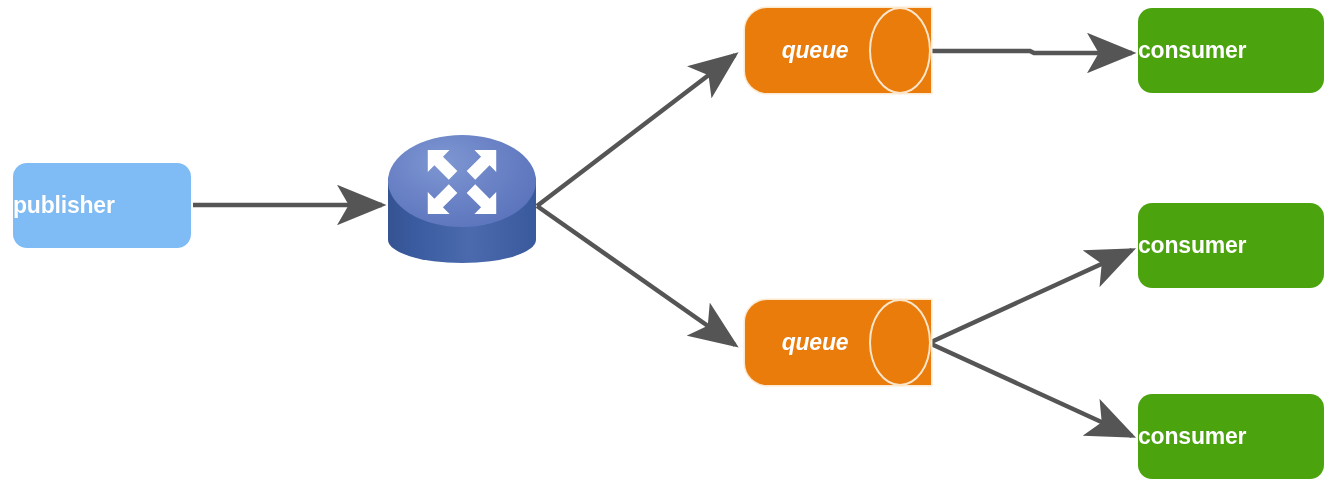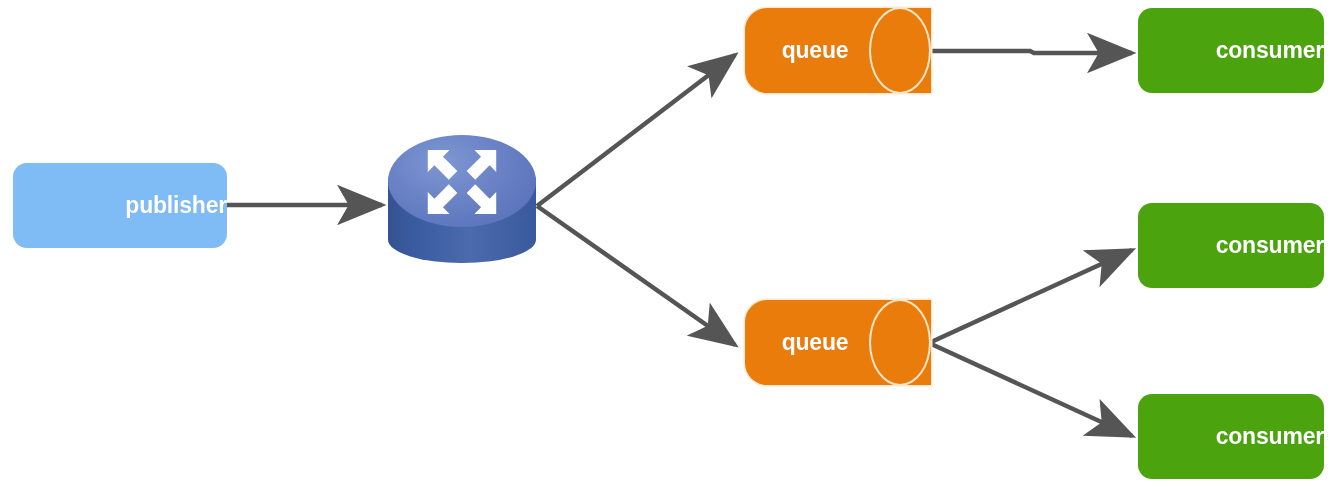--- a/index.html
+++ b/index.html
@@ -33,21 +33,21 @@
     white-space: nowrap;
     letter-spacing: -0.2px;
   }
 
   
   .box-node {
     position: absolute;
     border-radius: 14px;
     display: flex;
     align-items: center;
-    justify-content: flex-end;
+    justify-content: flex-start;
   }
   .box-node .node-label {
     font-size: 23px;
     text-shadow: 0 0 1px rgba(0,0,0,0.10);
   }
 
   
   .exchange-node {
     position: absolute;
   }
@@ -129,20 +129,21 @@
   }
   .queue-label {
     position: absolute;
     left: 0;
     top: 0;
     width: 100%;
     height: 100%;
     display: flex;
     align-items: center;
     justify-content: center;
+    font-style: italic;
   }
   .queue-label .node-label {
     font-size: 23px;
     margin-right: 46px;
     text-shadow: 0 0 1px rgba(0,0,0,0.12);
   }
 </style>
 </head>
 <body>
 
@@ -161,21 +162,21 @@
 
     <line x1="537" y1="206" x2="735" y2="345" stroke="#555555" stroke-width="4.5" marker-end="url(#arrowhead)"></line>
 
     <polyline points="928,51 1030,51 1034,53 1132,53" fill="none" stroke="#555555" stroke-width="4.5" marker-end="url(#arrowhead)"></polyline>
 
     <line x1="929" y1="343" x2="1132" y2="250" stroke="#555555" stroke-width="4.5" marker-end="url(#arrowhead)"></line>
 
     <line x1="929" y1="343" x2="1132" y2="436" stroke="#555555" stroke-width="4.5" marker-end="url(#arrowhead)"></line>
   </svg>
 
-  <div class="box-node" style="left:13px; top:163px; width:178px; height:85px; background:#7fbcf5;padding-left:36px;">
+  <div class="box-node" style="left:13px; top:163px; width:178px; height:85px; background:#7fbcf5;">
     <span class="node-label">publisher</span>
   </div>
 
   <div class="exchange-node" style="left:388px; top:135px; width:148px; height:150px;">
     <div class="exchange-body"></div>
     <div class="exchange-body-shade"></div>
     <div class="exchange-top"></div>
     <svg class="exchange-icon" viewBox="0 0 100 90" xmlns="http://www.w3.org/2000/svg">
       <g fill="#ffffff">
 

